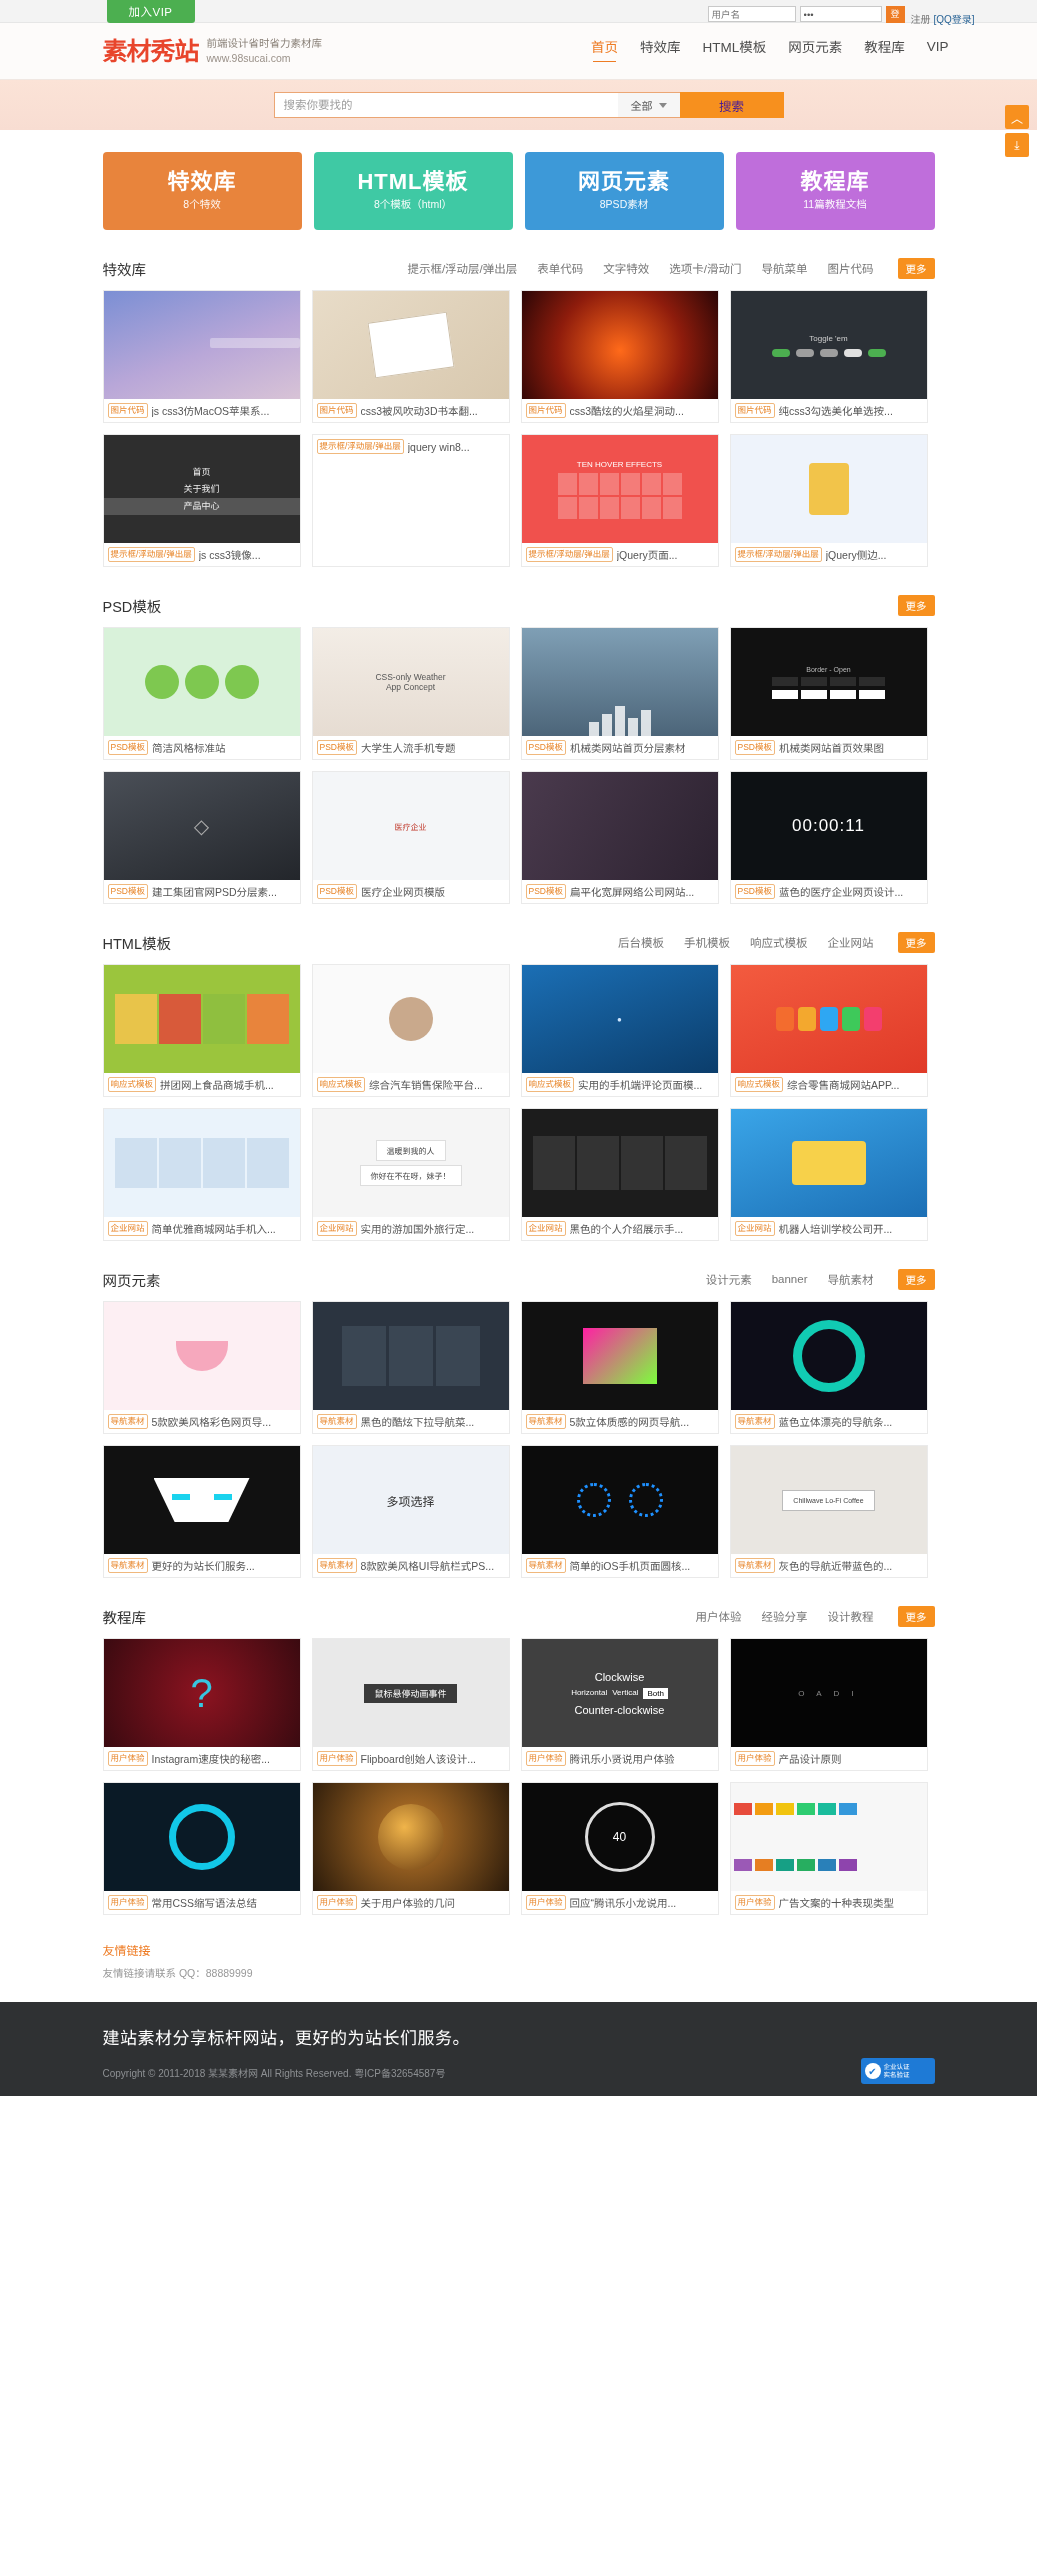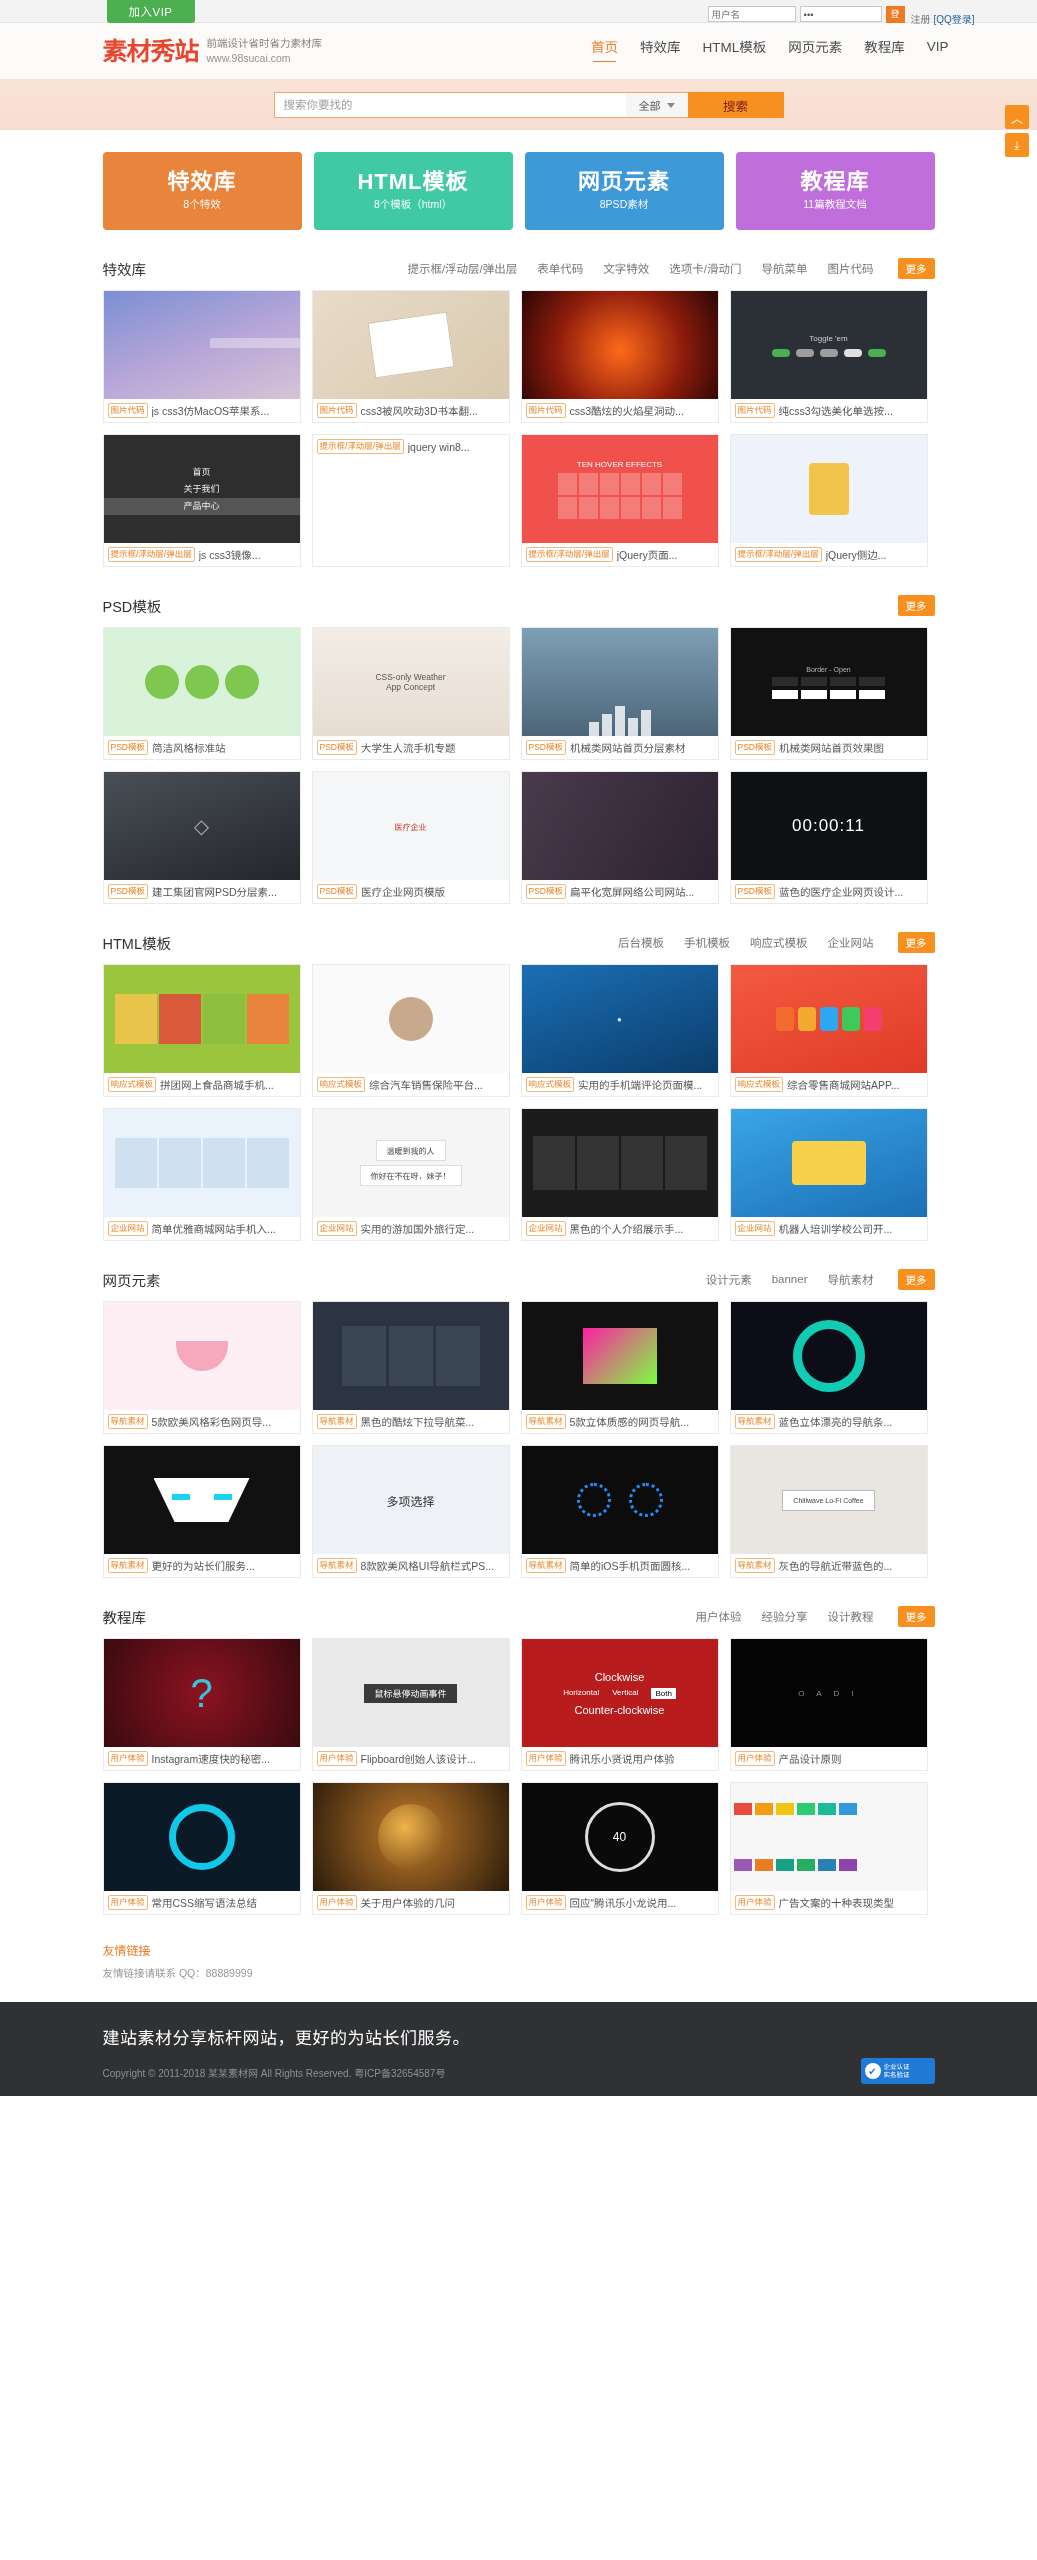--- a/index.html
+++ b/index.html
@@ -87,21 +87,21 @@
     font-family: "Liberation Sans", sans-serif;
   }
   .search-input::placeholder { color: #9e9e9e; }
   .search-select {
     width: 62px; background: #f6f6f6; border: 1px solid #eba674; border-left: none; border-right: none;
     display: flex; align-items: center; justify-content: center; gap: 6px;
     font-size: 11px; color: #555; cursor: pointer;
   }
   .caret { width: 0; height: 0; border-left: 4px solid transparent; border-right: 4px solid transparent; border-top: 5px solid #888; }
   .search-btn {
-    width: 96px; background: #f7901e; color: #7f1d1d; border: none; cursor: pointer;
+    width: 104px; background: #f7901e; color: #4c1d95; border: none; cursor: pointer;
     font-size: 12.5px; font-family: "Liberation Sans", sans-serif;
   }
 
   
   .cat-row { width: 860px; margin: 22px auto 0; display: flex; gap: 12px; padding: 0 14px; }
   .cat-card {
     flex: 1; height: 78px; border-radius: 4px; color: #fff;
     display: flex; flex-direction: column; align-items: center; justify-content: center;
     cursor: pointer; gap: 3px;
   }
@@ -777,24 +777,24 @@
               </div>
             </div>
           </div>
           <div class="cap">
             <span class="tag">用户体验</span>
             <span class="txt">Flipboard创始人该设计...</span>
           </div>
         </div>
         <div class="card">
           <div class="thumb">
-            <div class="th" style="background:#b91c1c;">
+            <div class="th" style="background:#404040;">
               <div class="center-txt" style="color:#fff;font-size:9px;gap:5px;">
                 <div style="font-size:11px">Clockwise</div>
-                <div style="display:flex;gap:13px;font-size:8px;">
+                <div style="display:flex;gap:5px;font-size:8px;">
                   <span>Horizontal</span>
                   <span>Vertical</span>
                   <span style="background:#fff;color:#000;padding:1px 4px;">Both</span>
                 </div>
                 <div style="font-size:11px">Counter-clockwise</div>
               </div>
             </div>
           </div>
           <div class="cap">
             <span class="tag">用户体验</span>

